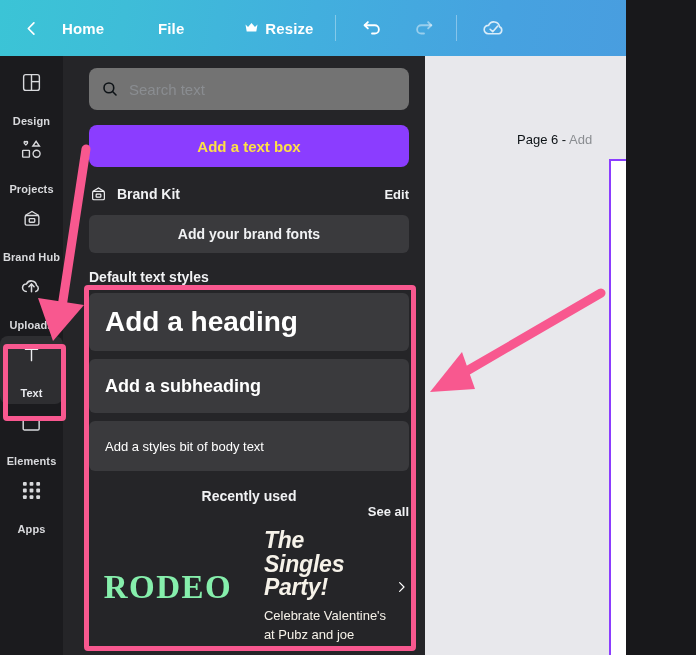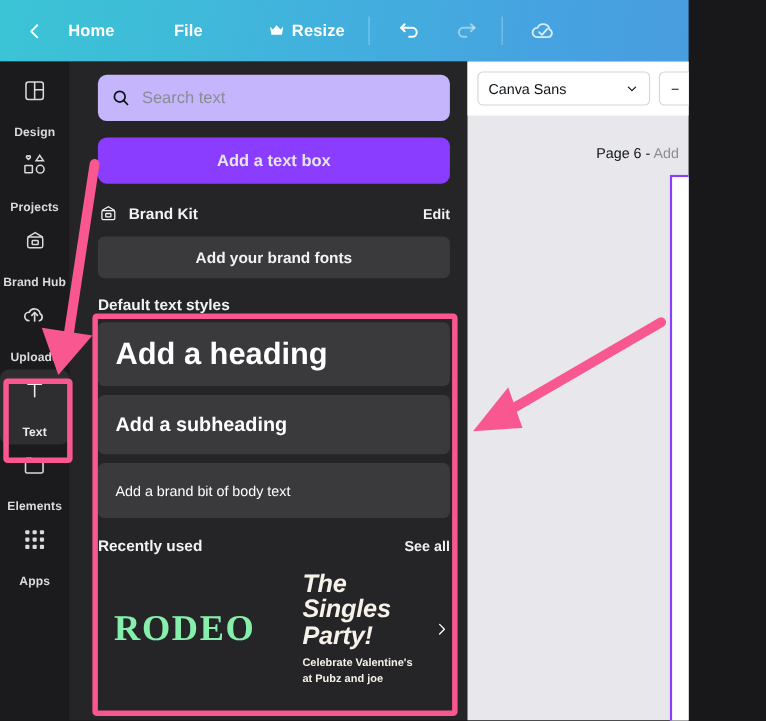--- a/index.html
+++ b/index.html
@@ -48,32 +48,32 @@
   .rail-item.active .ri-label { color: #E9EAEE; }
   .rail-icon { height: 26px; display: flex; align-items: center; justify-content: center; }
 
   
   .panel {
     position: absolute; left: 63px; top: 56px; width: 362px; height: 599px;
     background: #252528;
     padding: 12px 16px 0 26px;
   }
   .search {
-    height: 42px; background: #c4b5fd; border-radius: 8px;
+    height: 42px; background: #737373; border-radius: 8px;
     display: flex; align-items: center; gap: 10px; padding: 0 12px;
   }
   .search input {
     border: none; outline: none; background: transparent; flex: 1;
     font-family: "Liberation Sans", sans-serif; font-size: 15px; color: #0D1216;
   }
   .search input::placeholder { color: #8A8D91; }
 
   .addtext-btn {
     margin-top: 15px; height: 42px; background: #8B3DFF; border-radius: 8px; border: none;
-    width: 100%; color: #e5e5e5; font-size: 15px; font-weight: bold;
+    width: 100%; color: #fde047; font-size: 15px; font-weight: bold;
     font-family: "Liberation Sans", sans-serif; cursor: pointer;
   }
 
   .brandkit-row {
     margin-top: 16px; height: 22px; display: flex; align-items: center; gap: 9px;
   }
   .brandkit-title { color: #F1F2F4; font-size: 14px; font-weight: bold; }
   .brandkit-edit { margin-left: auto; color: #F1F2F4; font-size: 13px; font-weight: bold; }
 
   .brandfonts-btn {
@@ -85,21 +85,21 @@
 
   .style-box {
     background: #3A3A3D; border-radius: 6px; width: 100%;
     display: flex; align-items: center; padding-left: 16px; color: #FFFFFF;
     margin-top: 8px;
   }
   .style-heading { height: 58px; font-size: 28px; font-weight: bold; }
   .style-sub { height: 54px; font-size: 18px; font-weight: bold; }
   .style-body { height: 50px; font-size: 13px; }
 
-  .recent-row { margin-top: 17px; display: flex; align-items: center; }
+  .recent-row { margin-top: 17px; display: flex; align-items: center; flex-direction: column; }
   .recent-title { color: #F1F2F4; font-size: 14px; font-weight: bold; }
   .recent-seeall { margin-left: auto; color: #F1F2F4; font-size: 13px; font-weight: bold; }
 
   .thumb-strip {
     margin-top: 10px; height: 116px; width: 100%;
     background: #252528; position: relative; display: flex; align-items: center;
   }
   .thumb {
     height: 116px; background: #252528; position: relative;
     display: flex; align-items: center; justify-content: center;
@@ -108,21 +108,21 @@
   .rodeo-word {
     color: #86efac; font-size: 33px; font-weight: bold; letter-spacing: 1.5px;
     font-family: "Liberation Serif", serif;
   }
   .thumb-singles { width: 150px; padding-left: 6px; }
   .singles-inner { color: #F6F2E9; }
   .singles-title {
     font-size: 23px; font-weight: bold; font-style: italic; line-height: 1.02;
     letter-spacing: -.2px;
   }
-  .singles-sub { margin-top: 7px; font-size: 10px; font-weight: bold; line-height: 1.45; }
+  .singles-sub { margin-top: 7px; font-size: 13px; font-weight: normal; line-height: 1.45; }
   .thumb-next {
     position: absolute; right: -4px; top: 50%; transform: translateY(-50%);
     color: #FFFFFF; width: 24px; display: flex; align-items: center; justify-content: center;
   }
 
   
   .editor {
     position: absolute; left: 425px; top: 56px; width: 271px; height: 599px;
     background: #E8E8EC;
   }
@@ -138,21 +138,21 @@
   .stepper {
     height: 31px; border: 1px solid #D4D5D8; border-radius: 5px; background: #fff;
     display: flex; align-items: stretch; overflow: hidden;
   }
   .stepper > div { display: flex; align-items: center; justify-content: center; font-size: 13px; color: #0D1216; }
   .st-minus { width: 30px; border-right: 1px solid #D4D5D8; font-size: 15px; }
   .st-val { width: 41px; font-weight: bold; }
   .st-plus { width: 30px; border-left: 1px solid #D4D5D8; font-size: 15px; }
 
   .page-label {
-    position: absolute; left: 0; top: 76px; width: 271px; padding-left: 117px;
+    position: absolute; left: 0; top: 76px; width: 271px; padding-left: 92px;
     font-size: 13px; color: #0D1216; white-space: nowrap;
   }
   .page-label .pl-add { color: #8A8D91; }
   .page-canvas {
     position: absolute; left: 184px; top: 103px; width: 200px; height: 552px;
     background: #FFFFFF; border: 2px solid #8B3DFF;
   }
 
   
   .anno { position: absolute; left: 0; top: 0; width: 696px; height: 655px; pointer-events: none; }
@@ -321,21 +321,21 @@
 
     <div class="section-title">Default text styles</div>
 
     <div class="style-box style-heading">
       <span>Add a heading</span>
     </div>
     <div class="style-box style-sub">
       <span>Add a subheading</span>
     </div>
     <div class="style-box style-body">
-      <span>Add a brand bit of body text</span>
+      <span>Add a styles bit of body text</span>
     </div>
 
     <div class="recent-row">
       <span class="recent-title">Recently used</span>
       <span class="recent-seeall">See all</span>
     </div>
 
     <div class="thumb-strip">
       <div class="thumb thumb-rodeo">
         <span class="rodeo-word">RODEO</span>
@@ -351,33 +351,20 @@
       </div>
       <div class="thumb-next">
         <svg width="15" height="15" viewBox="0 0 24 24" fill="none" stroke="#FFFFFF" stroke-width="1.9" stroke-linecap="round" stroke-linejoin="round">
             <polyline points="9 5 16 12 9 19"></polyline>
           </svg>
       </div>
     </div>
   </div>
 
   <div class="editor">
-    <div class="toolbar">
-      <div class="font-select">
-        <span class="fs-name">Canva Sans</span>
-        <svg width="13" height="13" viewBox="0 0 24 24" fill="none" stroke="#0D1216" stroke-width="2" stroke-linecap="round" stroke-linejoin="round">
-            <polyline points="6 9.5 12 15.5 18 9.5"></polyline>
-          </svg>
-      </div>
-      <div class="stepper">
-        <div class="st-minus">−</div>
-        <div class="st-val">92</div>
-        <div class="st-plus">+</div>
-      </div>
-    </div>
 
     <div class="page-label">
       <span>Page 6 - </span><span class="pl-add">Add</span>
     </div>
 
     <div class="page-canvas"></div>
   </div>
 
   <svg class="anno">
 

